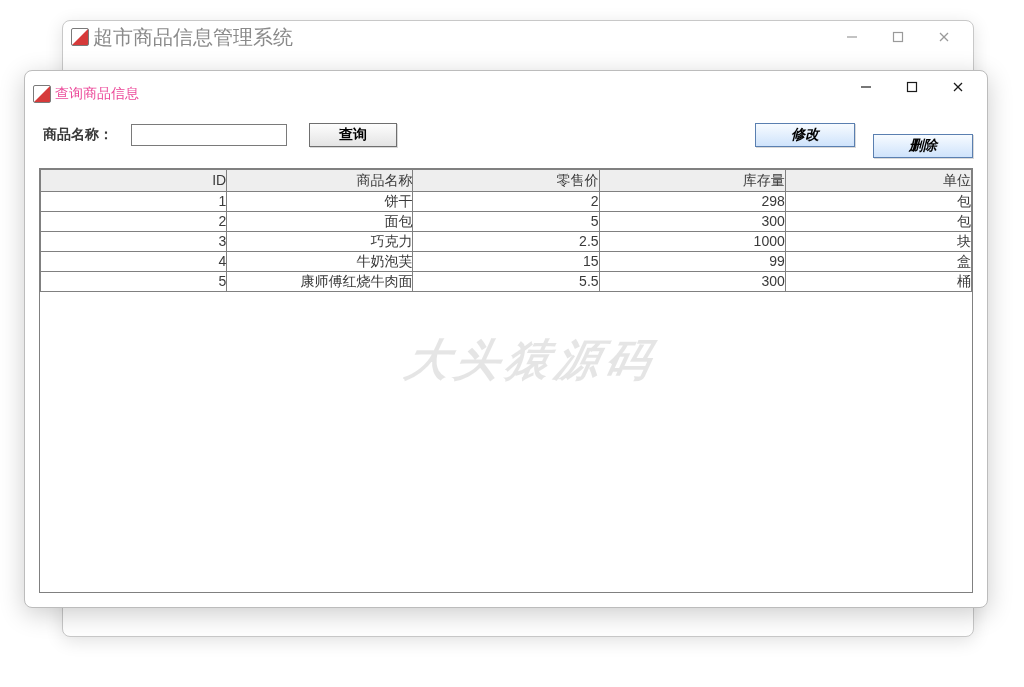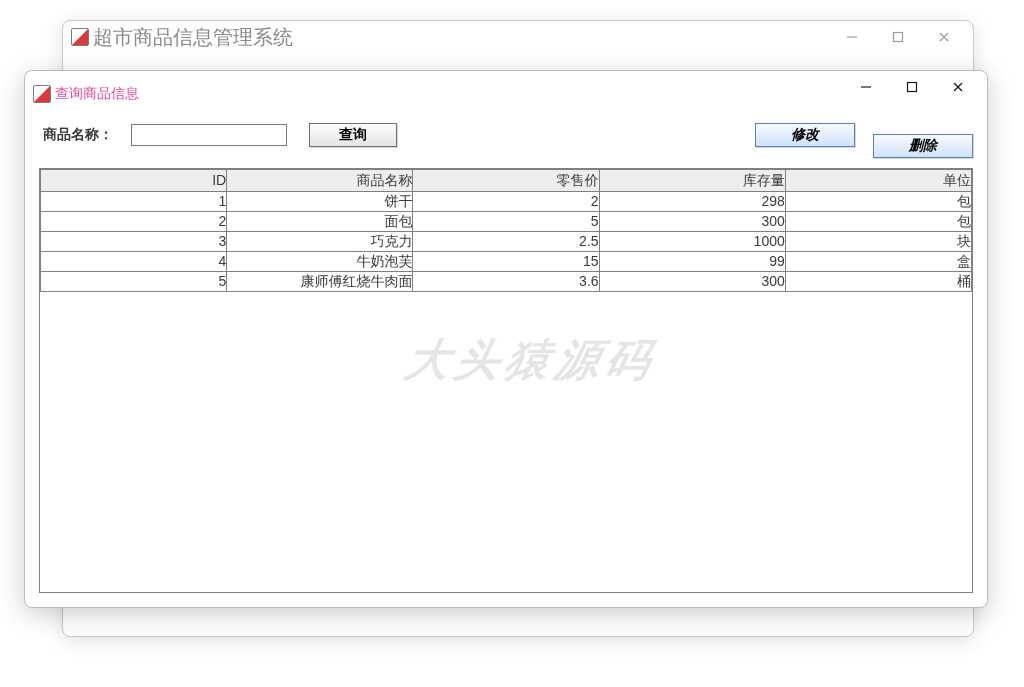--- a/index.html
+++ b/index.html
@@ -264,21 +264,21 @@
           <tr>
             <td>4</td>
             <td>牛奶泡芙</td>
             <td>15</td>
             <td>99</td>
             <td>盒</td>
           </tr>
           <tr>
             <td>5</td>
             <td>康师傅红烧牛肉面</td>
-            <td>3.6</td>
+            <td>5.5</td>
             <td>300</td>
             <td>桶</td>
           </tr>
         </tbody>
     </table>
     <div class="watermark">大头猿源码</div>
   </div>
 </div>
 
 </body></html>

